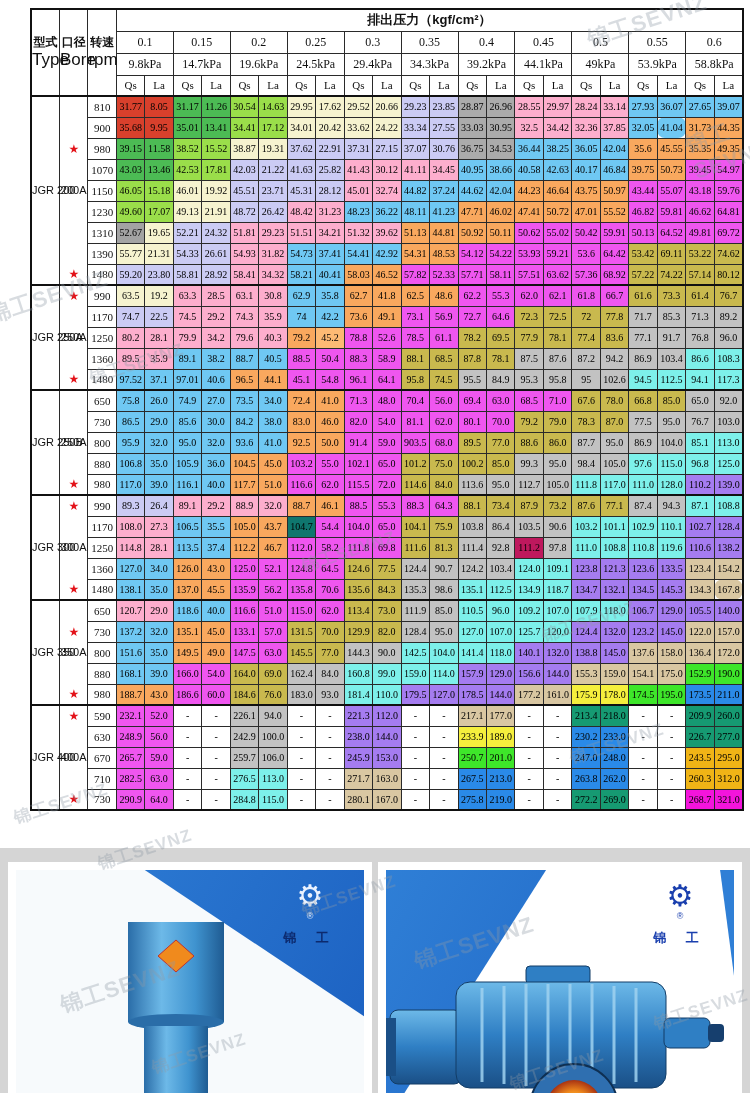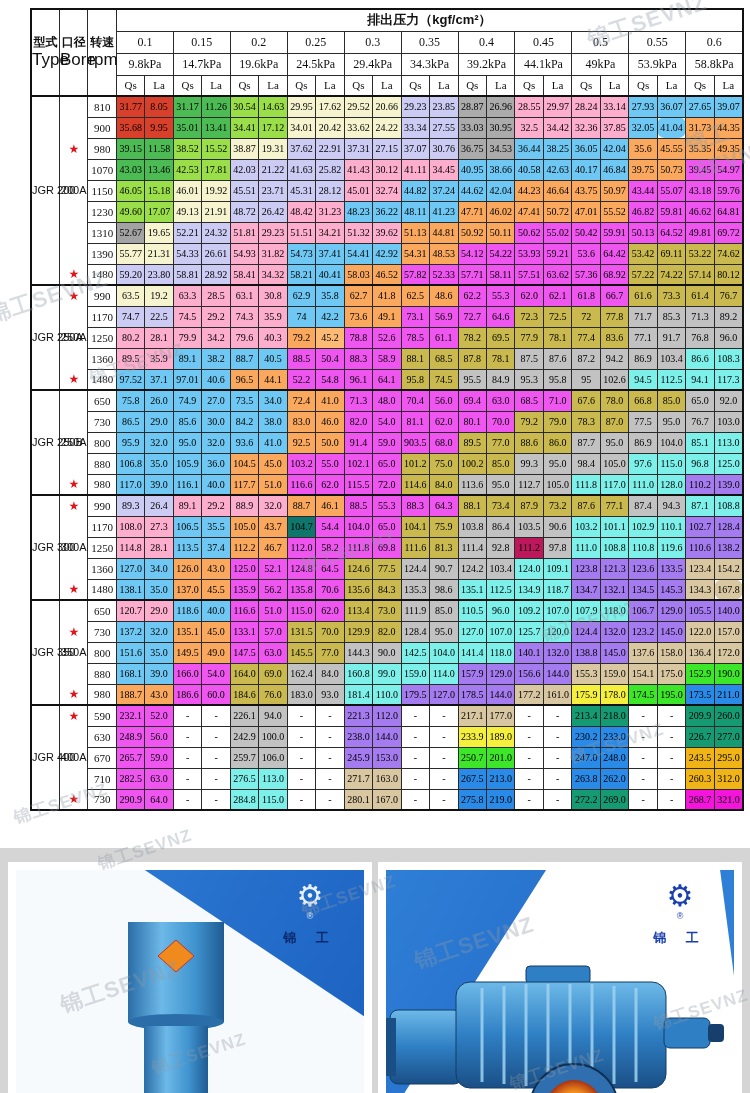--- a/index.html
+++ b/index.html
@@ -469,21 +469,21 @@
           <td class="la-cell" style="background: rgb(125, 240, 234);">108.3</td>
         </tr>
         <tr>
           <td class="rpm-cell"><span class="rpm-num">1480</span><span class="star">★</span></td>
           <td class="qs-cell q" style="background: rgb(111, 200, 243);">97.52</td>
           <td class="la-cell" style="background: rgb(111, 200, 243);">37.1</td>
           <td class="qs-cell q" style="background: rgb(111, 200, 243);">97.01</td>
           <td class="la-cell" style="background: rgb(111, 200, 243);">40.6</td>
           <td class="qs-cell q" style="background: rgb(249, 168, 94);">96.5</td>
           <td class="la-cell" style="background: rgb(249, 168, 94);">44.1</td>
-          <td class="qs-cell q" style="background: rgb(239, 86, 239);">52.2</td>
+          <td class="qs-cell q" style="background: rgb(239, 86, 239);">45.1</td>
           <td class="la-cell" style="background: rgb(239, 86, 239);">54.8</td>
           <td class="qs-cell q" style="background: rgb(239, 86, 239);">96.1</td>
           <td class="la-cell" style="background: rgb(239, 86, 239);">64.1</td>
           <td class="qs-cell q" style="background: rgb(201, 185, 78);">95.8</td>
           <td class="la-cell" style="background: rgb(201, 185, 78);">74.5</td>
           <td class="qs-cell q" style="background: rgb(194, 194, 194);">95.5</td>
           <td class="la-cell" style="background: rgb(194, 194, 194);">84.9</td>
           <td class="qs-cell q" style="background: rgb(194, 194, 194);">95.3</td>
           <td class="la-cell" style="background: rgb(194, 194, 194);">95.8</td>
           <td class="qs-cell q" style="background: rgb(194, 194, 194);">95</td>

